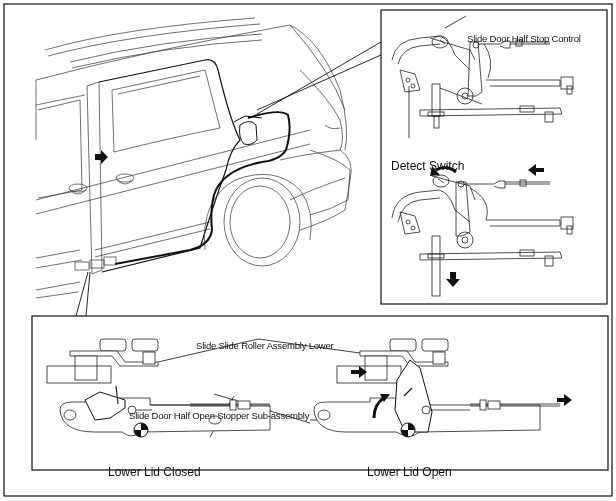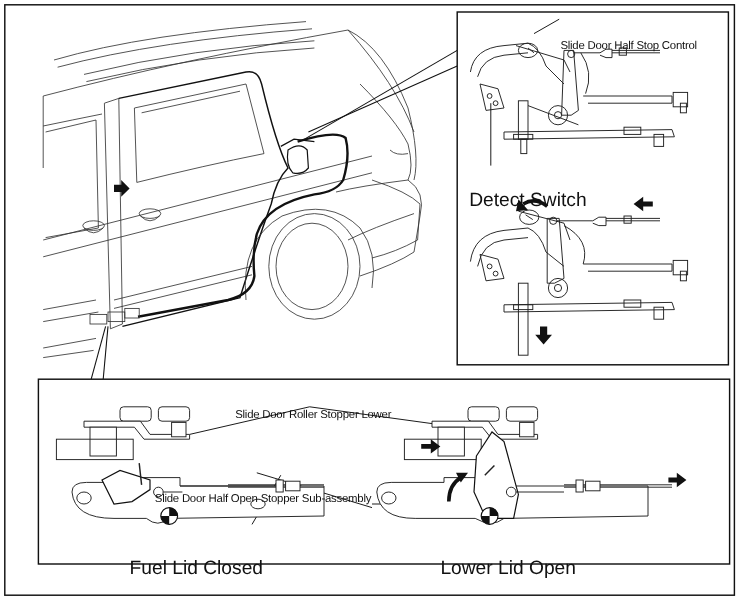--- a/index.html
+++ b/index.html
@@ -1,20 +1,20 @@
 <!DOCTYPE html>
 <html><head>
 <meta charset="utf-8">
 <style>
   html,body{margin:0;padding:0;background:#fff;}
   body{width:616px;height:501px;position:relative;overflow:hidden;font-family:"Liberation Sans",sans-serif;}
   #stage{position:absolute;left:0;top:0;width:616px;height:501px;}
   .lbl{position:absolute;color:#111;white-space:nowrap;font-family:Liberation Sans, sans-serif;margin-top:22px;}
   .sm{font-size:9.5px;letter-spacing:-0.2px;}
-  .md{font-size:16px;}
+  .md{font-size:12px;}
   .tiny{font-size:6px;color:#444;}
 </style>
 </head>
 <body>
 
 <svg id="stage" viewBox="0 0 616 501">
 
   <rect x="4" y="4" width="608" height="492" fill="none" stroke="#111" stroke-width="1.2"></rect>
 
   <g fill="none" stroke="#333" stroke-width="0.7">
@@ -229,18 +229,18 @@
   </g>
 
   <polygon points="351,370 359,370 359,366 367,372 359,378 359,374 351,374" fill="#111"></polygon>
   <polygon points="557,398 564,398 564,394 572,400 564,406 564,402 557,402" fill="#111"></polygon>
   <path d="M374 418 Q374 404 384 398" fill="none" stroke="#111" stroke-width="3"></path>
   <polygon points="380,394 390,394 384,402" fill="#111"></polygon>
 </svg>
 
 <div class="lbl sm" style="left:467px;top:11px;">Slide Door Half Stop Control</div>
 <div class="lbl md" style="left:391px;top:137px;">Detect Switch</div>
-<div class="lbl sm" style="left:196px;top:318px;">Slide Door Roller Stopper Lower</div>
+<div class="lbl sm" style="left:196px;top:318px;">Slide Slide Roller Assembly Lower</div>
 <div class="lbl sm" style="left:129px;top:388px;">Slide Door Half Open Stopper Sub-assembly</div>
-<div class="lbl md" style="left:108px;top:443px;">Fuel Lid Closed</div>
+<div class="lbl md" style="left:108px;top:443px;">Lower Lid Closed</div>
 <div class="lbl md" style="left:367px;top:443px;">Lower Lid Open</div>
 <div class="lbl" style="left:12px;top:478px;font-size:8px;color:#444;">T</div>
 <div class="lbl tiny" style="left:575px;top:487px;">B087523E02</div>
 
 </body></html>

